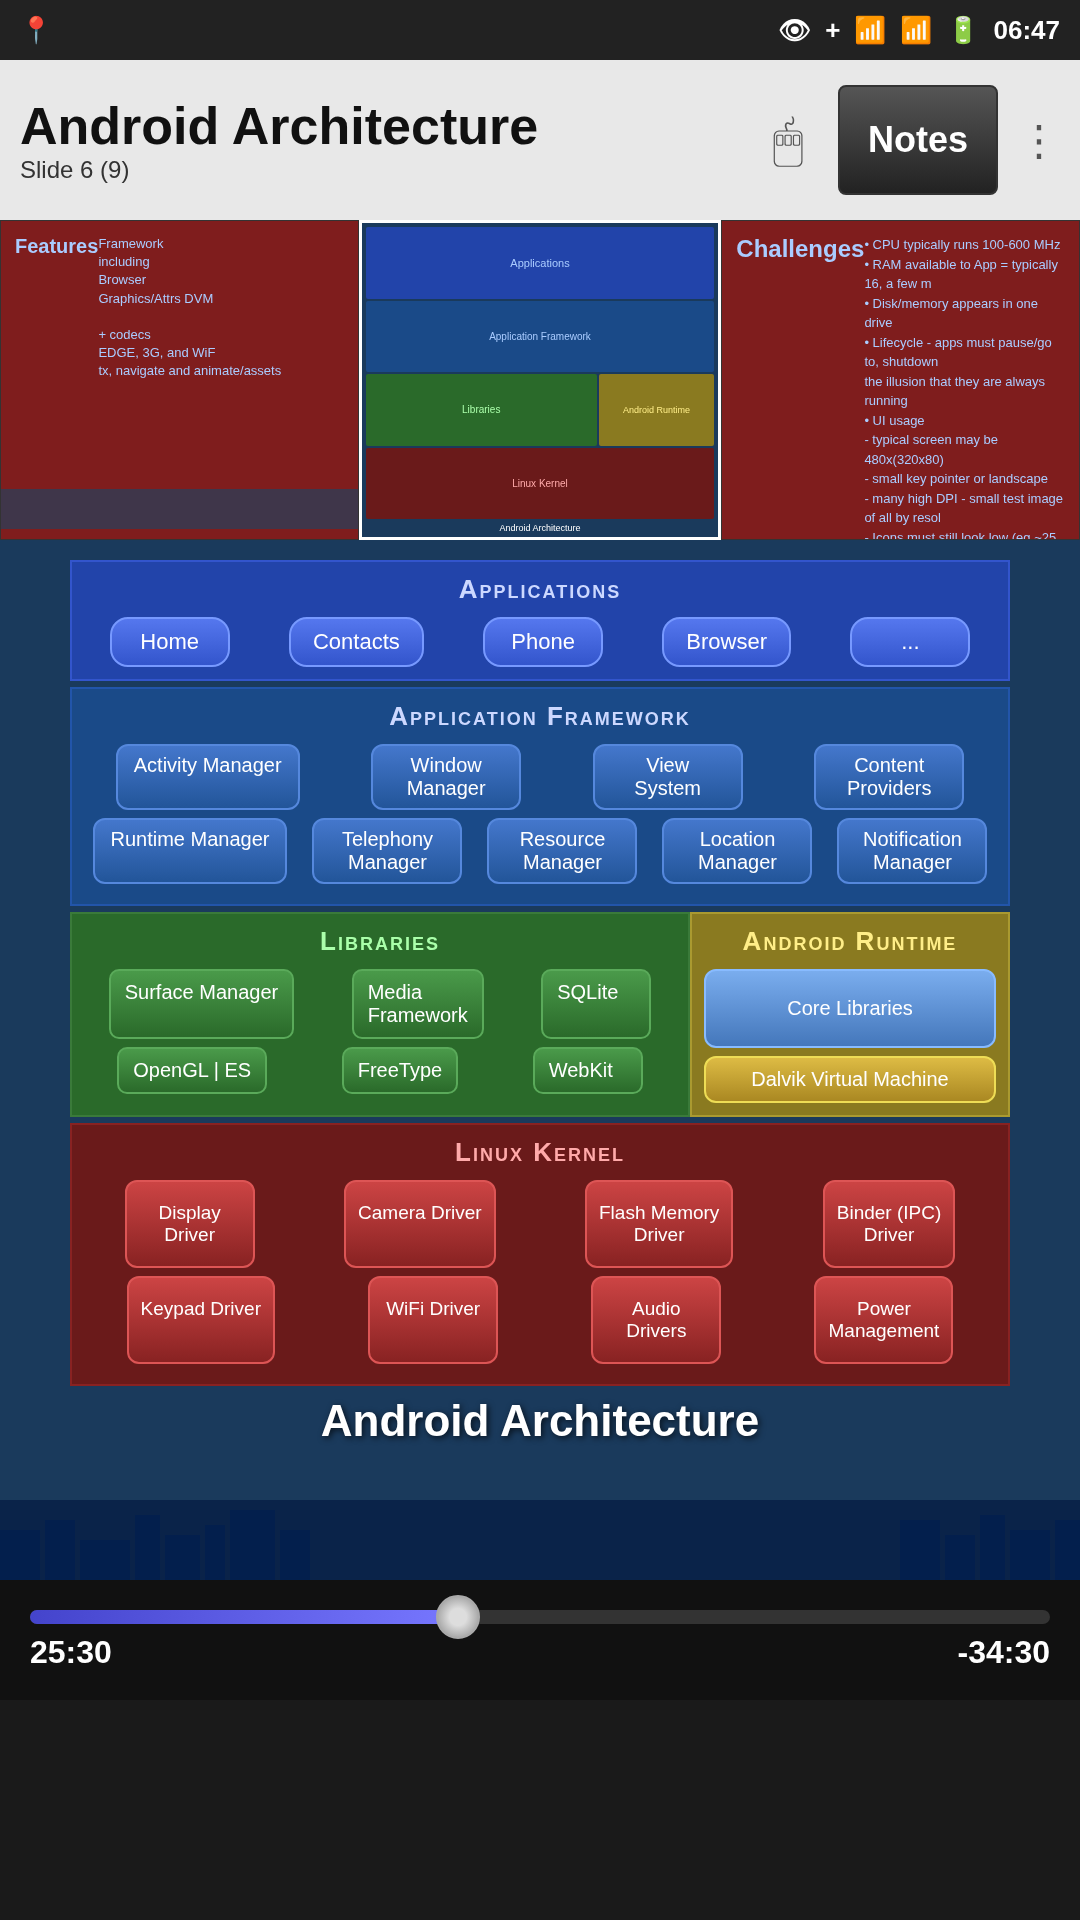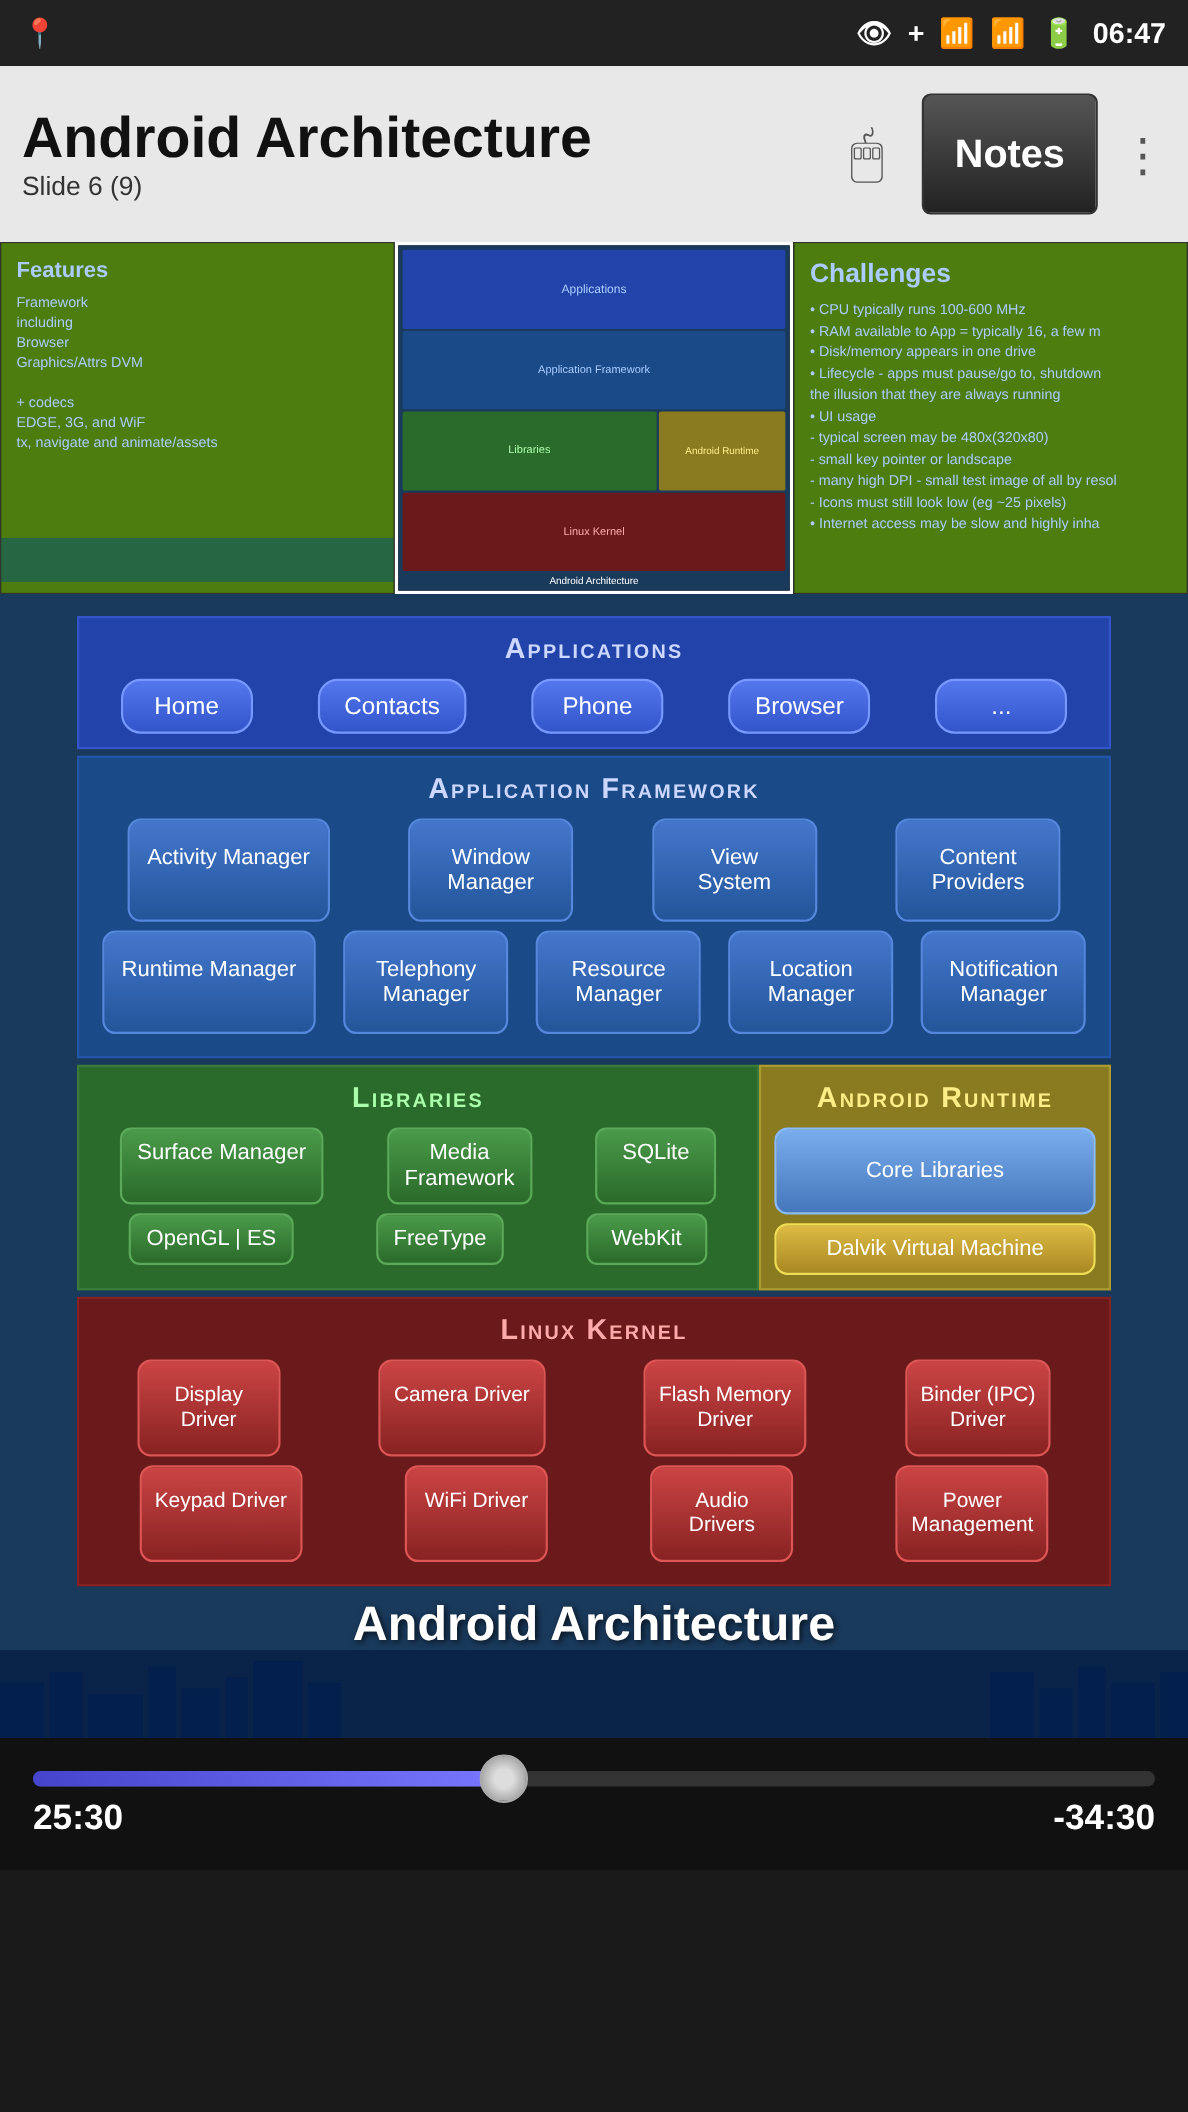--- a/index.html
+++ b/index.html
@@ -72,22 +72,22 @@
       height: 320px;
       border: 1px solid #333;
       overflow: hidden;
       position: relative;
     }
     .thumb-selected {
       border: 3px solid white;
     }
     .thumb-bg {
       width: 100%; height: 100%;
-      background: #4d7c0f;
-      display: flex; flex-direction: column;
+      background: #7f1d1d;
+      display: flex; 
       align-items: flex-start; justify-content: flex-start;
       padding: 14px;
       color: white; font-size: 16px;
     }
     .thumb-arch {
       width: 100%; height: 100%;
       background: #1a3a5c;
       display: flex; align-items: center; justify-content: center;
     }
 
@@ -145,21 +145,21 @@
       padding: 12px;
       margin-bottom: 6px;
       width: 940px;
     }
     .framework-btn {
       background: linear-gradient(180deg, #4477cc 0%, #225599 100%);
       border: 2px solid #5588dd;
       border-radius: 12px;
       color: white;
       font-size: 20px;
-      padding: 22px 16px;
+      padding: 8px 16px;
       text-align: center;
       min-width: 150px;
     }
 
     
     .layer-middle {
       display: flex; flex-direction: row;
       width: 940px;
       gap: 0;
       margin-bottom: 6px;
@@ -176,21 +176,20 @@
       padding: 12px;
       width: 320px;
     }
     .lib-btn {
       background: linear-gradient(180deg, #4a9a4a 0%, #2a6a2a 100%);
       border: 2px solid #5aaa5a;
       border-radius: 10px;
       color: white;
       font-size: 20px;
       padding: 10px 14px;
-      text-align: center;
       min-width: 110px;
     }
     .runtime-btn {
       background: linear-gradient(180deg, #7aadee 0%, #4477bb 100%);
       border: 2px solid #88bbff;
       border-radius: 12px;
       color: white;
       font-size: 20px;
       padding: 26px 14px;
       text-align: center;

